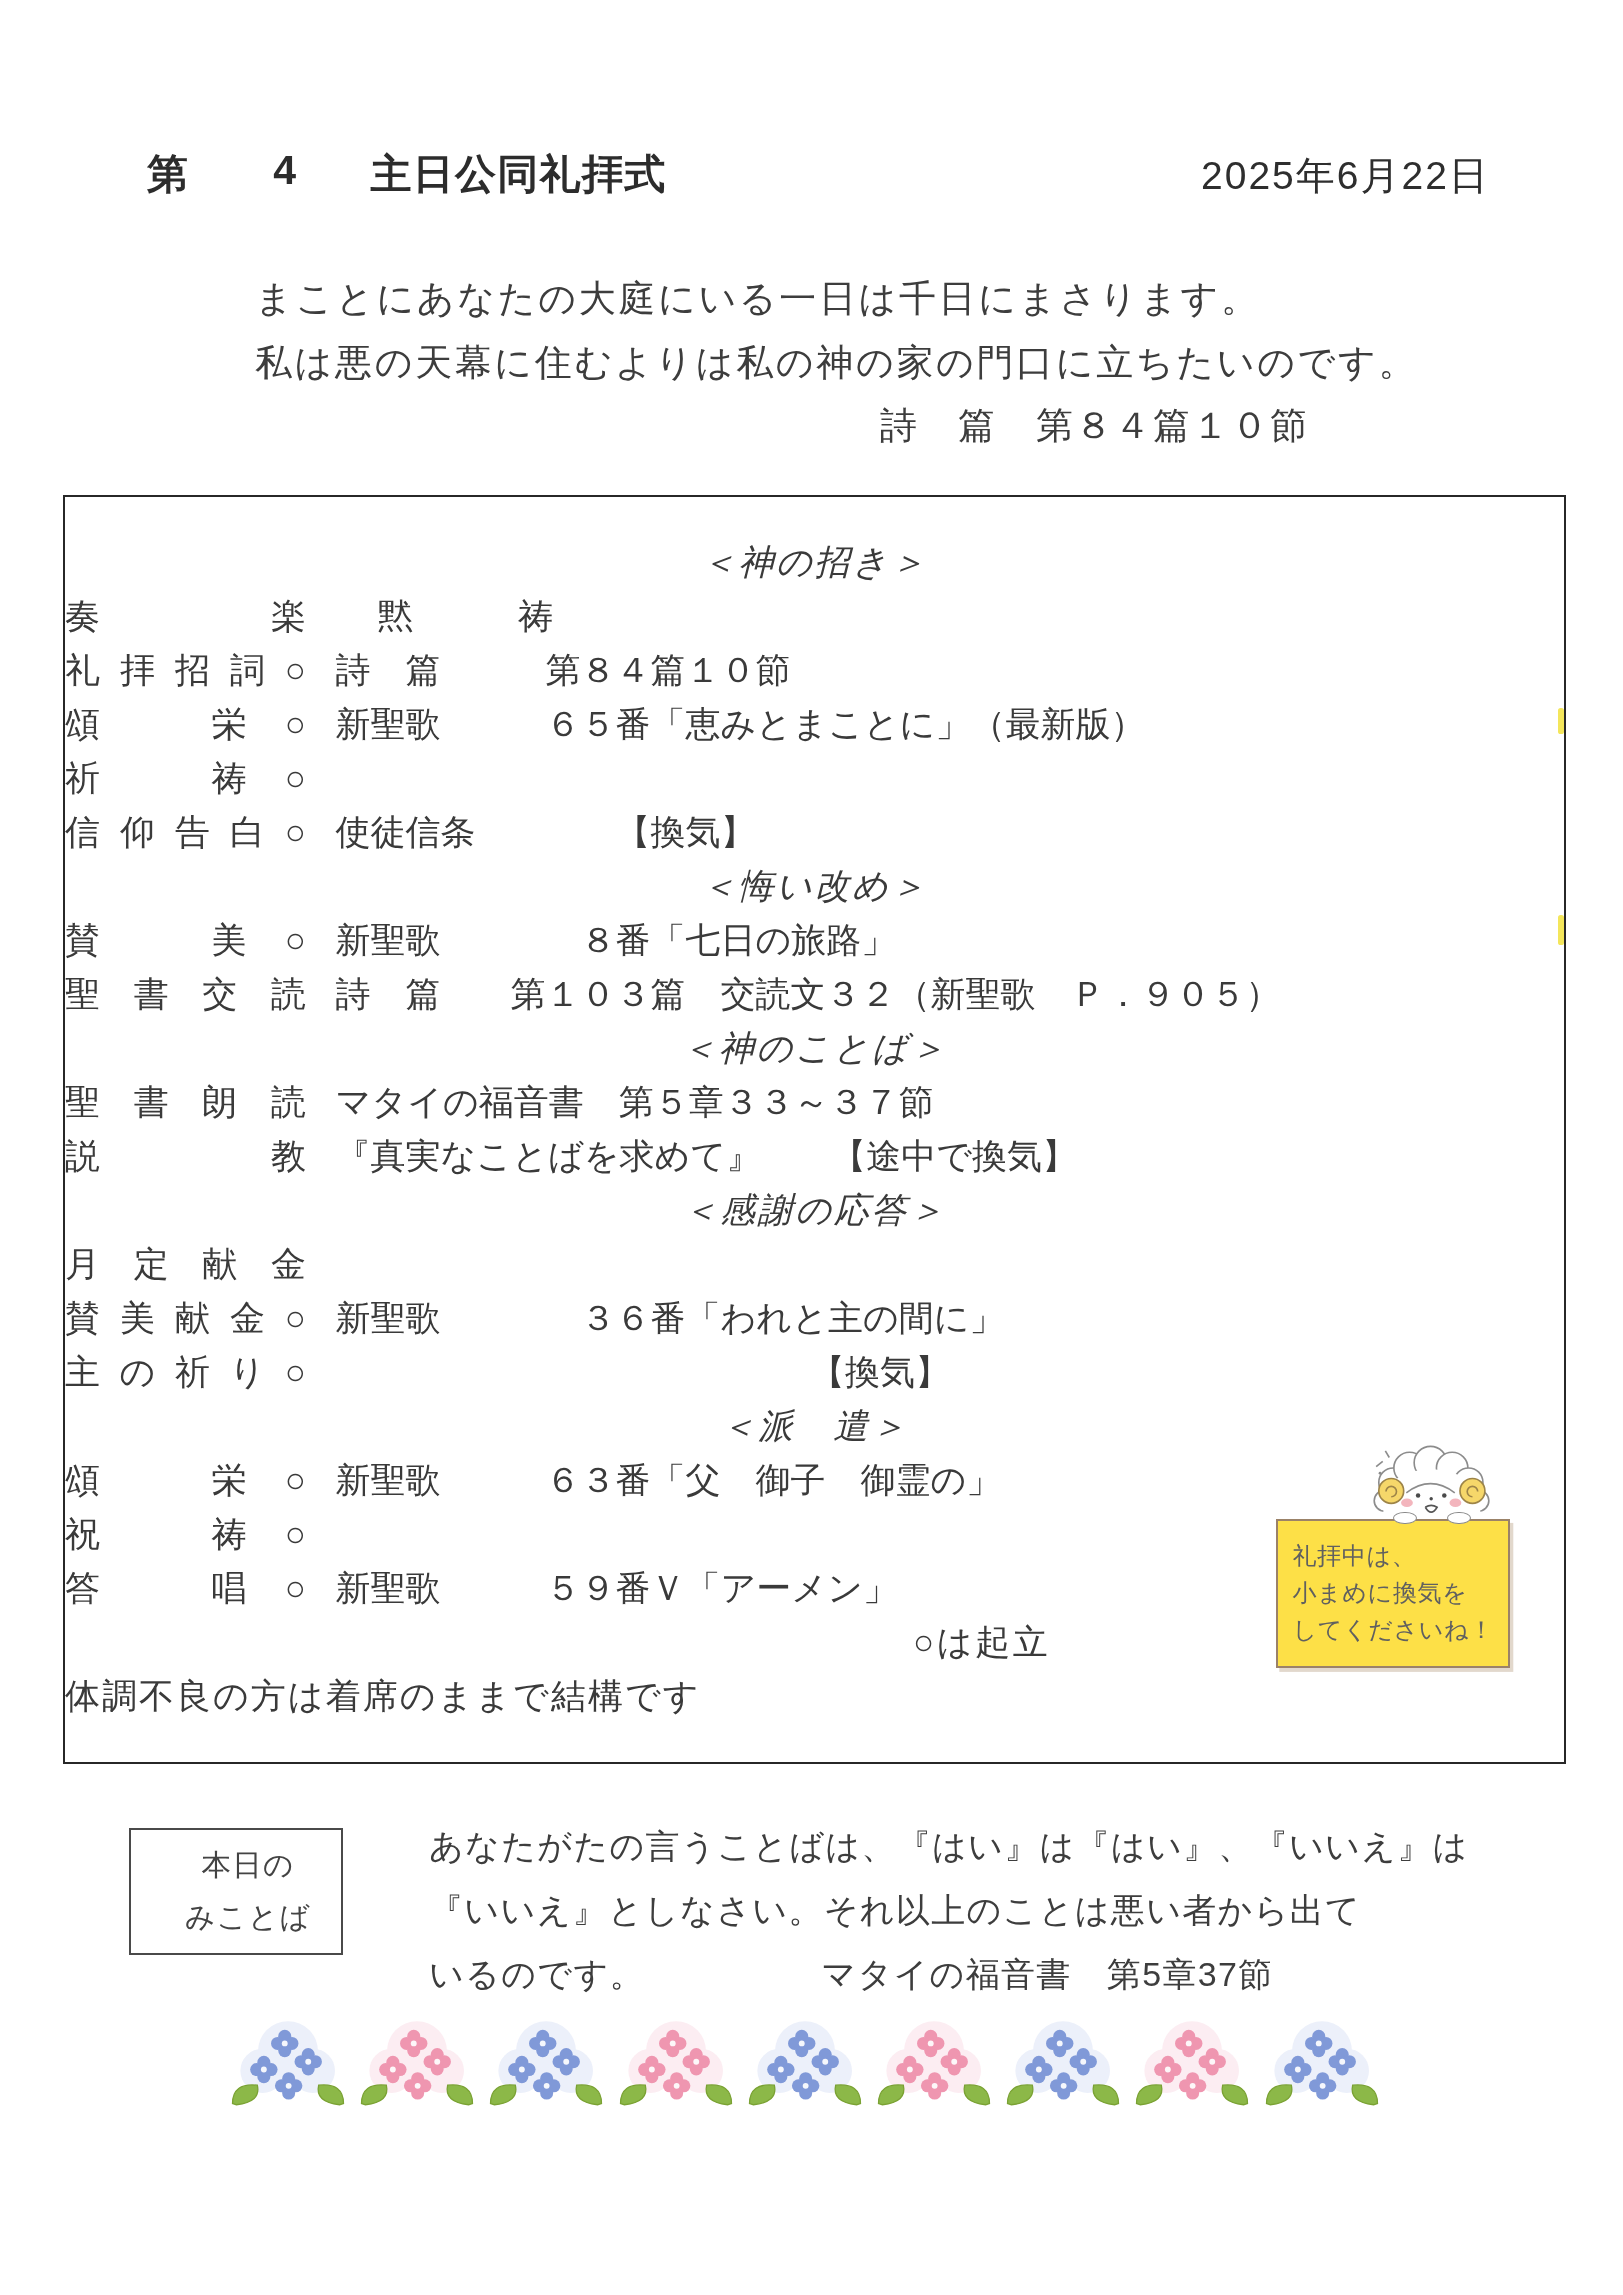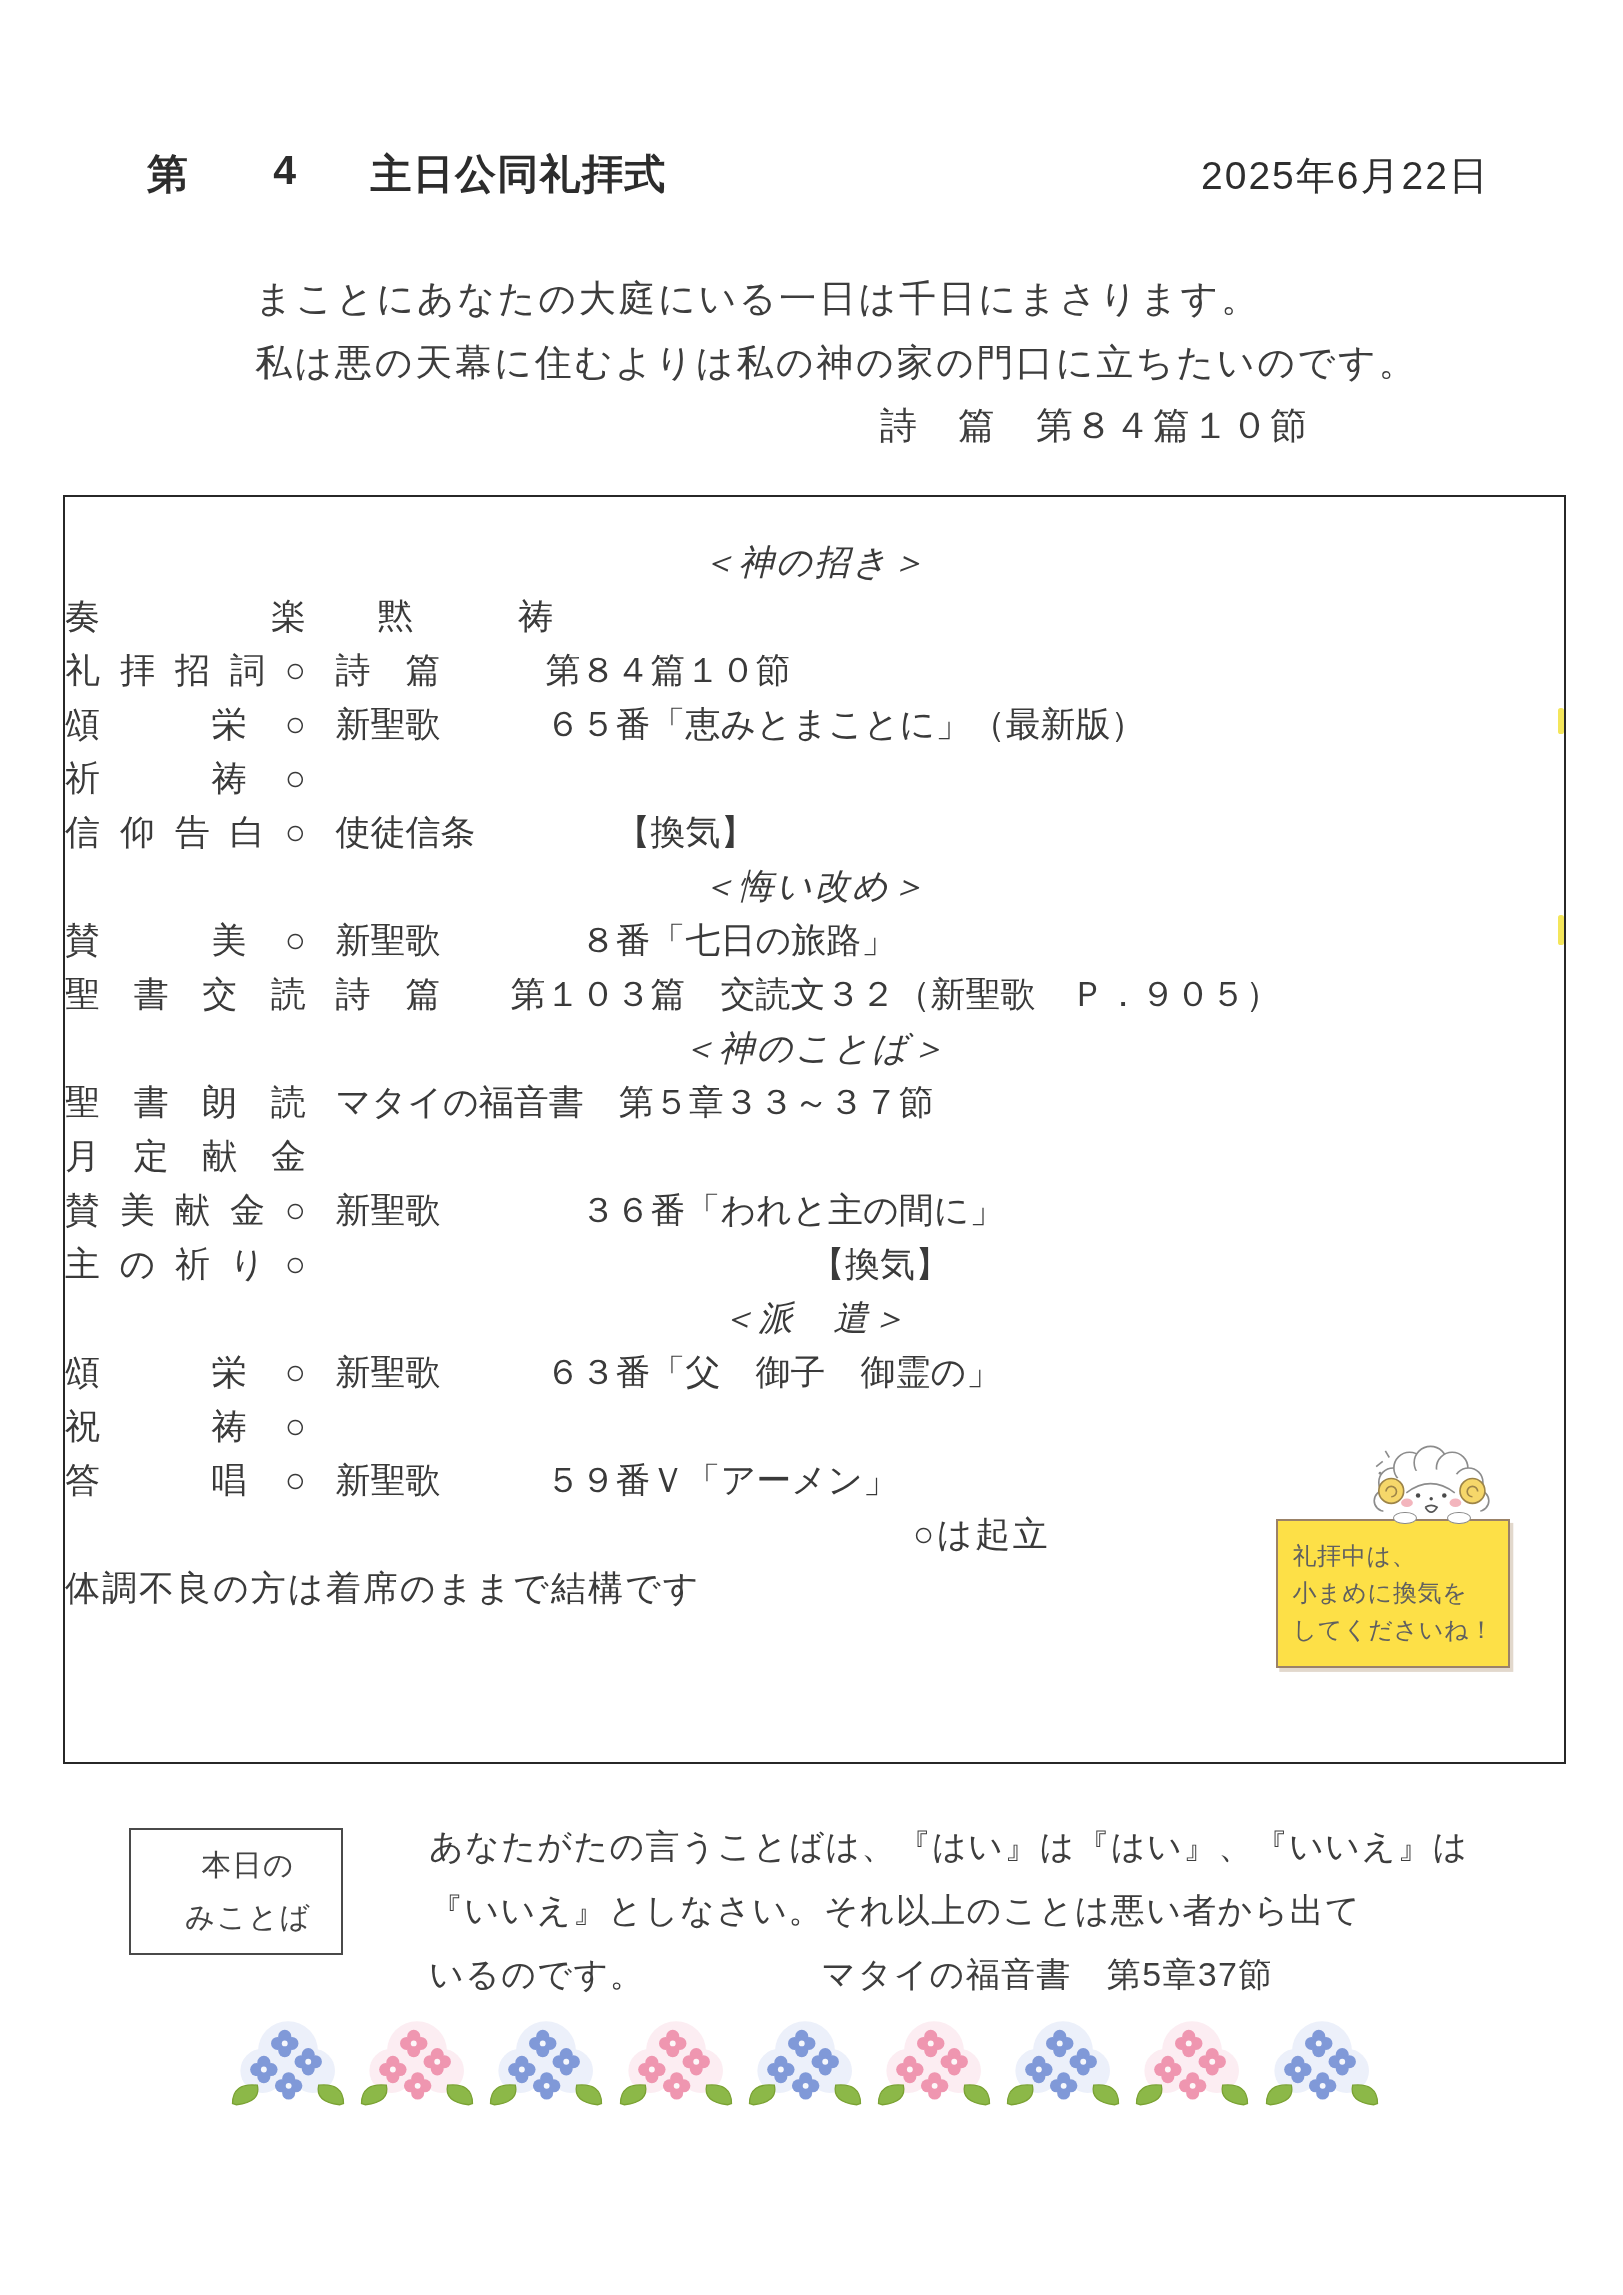--- a/index.html
+++ b/index.html
@@ -118,20 +118,25 @@
       </div>
       <div class="row item">
         <span class="lbl">聖書交読</span>
         <span class="content">詩　篇　　第１０３篇　交読文３２（新聖歌　Ｐ．９０５）</span>
       </div>
       <div class="row section">＜神のことば＞</div>
       <div class="row item">
         <span class="lbl">聖書朗読</span>
         <span class="content">マタイの福音書　第５章３３～３７節</span>
       </div>
+      <div class="row item">
+        <span class="lbl">説　教</span>
+        <span class="content">『真実なことばを求めて』　　【途中で換気】</span>
+      </div>
+      <div class="row section">＜感謝の応答＞</div>
       <div class="row item">
         <span class="lbl">月定献金</span>
         <span class="content"></span>
       </div>
       <div class="row item">
         <span class="lbl">賛美献金○</span>
         <span class="content">新聖歌　　　　３６番「われと主の間に」</span>
       </div>
       <div class="row item">
         <span class="lbl">主の祈り○</span>

